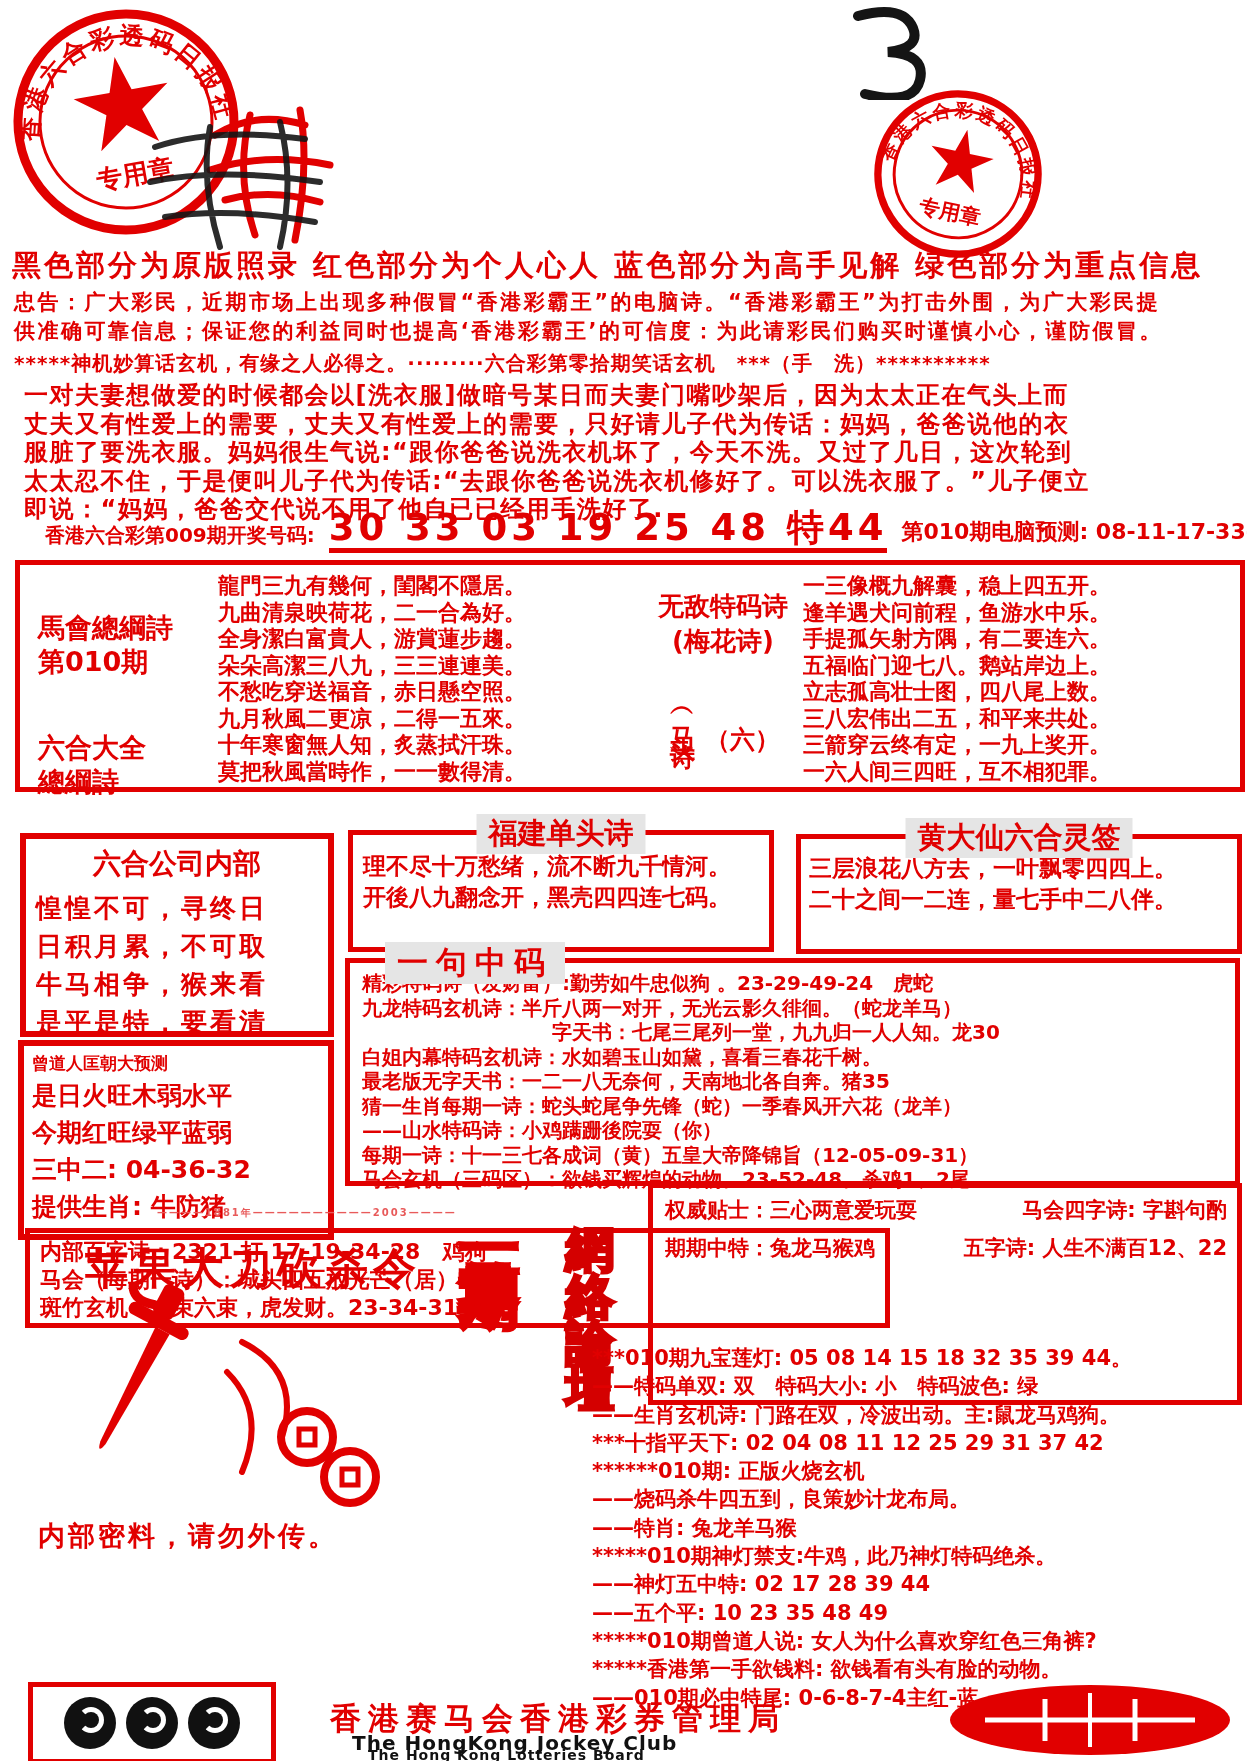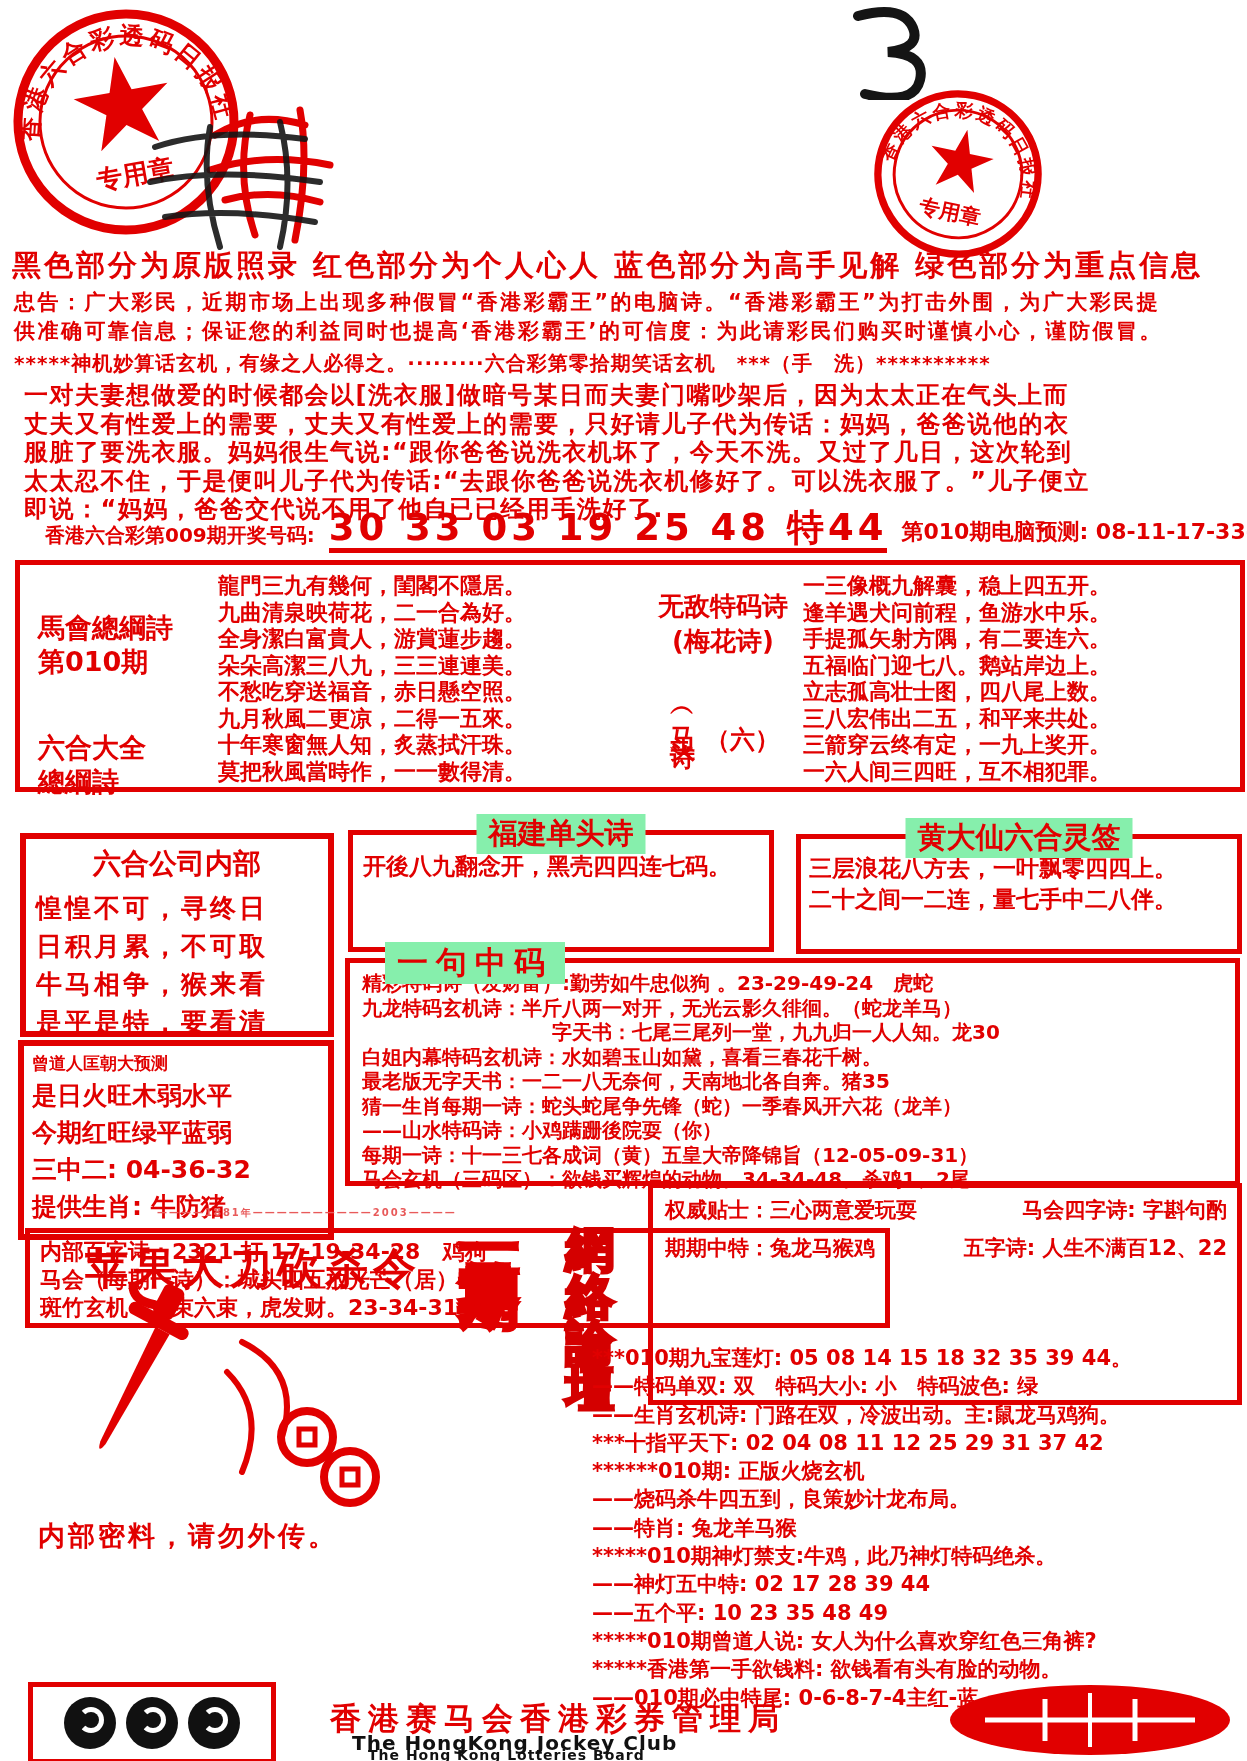--- a/index.html
+++ b/index.html
@@ -22,21 +22,21 @@
   .mb-labels{width:180px;font-size:27px;line-height:34px;padding-top:38px;}
   .mb-labels .gap{height:52px;}
   .mb-poem1{width:425px;font-size:22px;line-height:26.5px;}
   .mb-mid{width:160px;font-size:26px;text-align:center;padding-top:16px;}
   .mb-mid .vertwrap{display:flex;justify-content:center;margin-top:22px;}
   .mb-mid .vert{writing-mode:vertical-rl;letter-spacing:8px;font-size:25px;}
   .mb-mid .six{font-size:25px;margin-top:42px;margin-left:6px;}
   .mb-poem2{flex:1;font-size:22px;line-height:26.5px;}
   
   .tbox{border:5px solid #e10000;}
-  .ttitle{position:absolute;top:-21px;background:#86efac;padding:0 12px;white-space:nowrap;font-size:29px;}
+  .ttitle{position:absolute;top:-21px;background:#e5e5e5;padding:0 12px;white-space:nowrap;font-size:29px;}
   .box-internal{left:20px;top:833px;width:302px;height:192px;border-width:6px;font-size:26px;}
   .box-internal .in-title{text-align:center;font-size:28px;margin-top:6px;}
   .box-internal .in-lines{padding:6px 10px;line-height:38px;letter-spacing:3px;}
   .box-fujian{left:348px;top:830px;width:416px;height:112px;}
   .box-fujian .lines{padding:16px 8px 0 10px;font-size:23px;line-height:31px;}
   .box-huang{left:796px;top:834px;width:436px;height:110px;}
   .box-huang .lines{padding:14px 20px 0 8px;font-size:23px;line-height:31px;}
   .box-yiju{left:345px;top:958px;width:885px;height:218px;}
   .box-yiju .ttitle{left:35px;font-size:31px;letter-spacing:8px;}
   .box-yiju .lines{padding:8px 6px 0 12px;font-size:20px;line-height:24.5px;}
@@ -175,20 +175,21 @@
       <div class="nowrap">惶惶不可，寻终日</div>
       <div class="nowrap">日积月累，不可取</div>
       <div class="nowrap">牛马相争，猴来看</div>
       <div class="nowrap">是平是特，要看清</div>
     </div>
   </div>
 
   <div class="abs tbox box-fujian">
     <div class="ttitle" style="left:50%;transform:translateX(-50%);">福建单头诗</div>
     <div class="lines">
+      <div class="nowrap">理不尽十万愁绪，流不断九千情河。</div>
       <div class="nowrap">开後八九翻念开，黑壳四四连七码。</div>
     </div>
   </div>
 
   <div class="abs tbox box-huang">
     <div class="ttitle" style="left:50%;transform:translateX(-50%);">黄大仙六合灵签</div>
     <div class="lines">
       <div class="nowrap">三层浪花八方去，一叶飘零四四上。</div>
       <div class="nowrap">二十之间一二连，量七手中二八伴。</div>
     </div>
@@ -198,21 +199,21 @@
     <div class="ttitle">一句中码</div>
     <div class="lines">
       <div class="nowrap">精彩特码诗（发财富）:勤劳如牛忠似狗 。23-29-49-24　虎蛇</div>
       <div class="nowrap">九龙特码玄机诗：半斤八两一对开，无光云影久徘徊。（蛇龙羊马）</div>
       <div class="nowrap indent">字天书：七尾三尾列一堂，九九归一人人知。龙30</div>
       <div class="nowrap">白姐内幕特码玄机诗：水如碧玉山如黛，喜看三春花千树。</div>
       <div class="nowrap">最老版无字天书：一二一八无奈何，天南地北各自奔。猪35</div>
       <div class="nowrap">猜一生肖每期一诗：蛇头蛇尾争先锋（蛇）一季春风开六花（龙羊）</div>
       <div class="nowrap">——山水特码诗：小鸡蹒跚後院耍（你）</div>
       <div class="nowrap">每期一诗：十一三七各成词（黄）五皇大帝降锦旨（12-05-09-31）</div>
-      <div class="nowrap">马会玄机（三码区）：欲钱买辉煌的动物。34-34-48。杀鸡1、2尾</div>
+      <div class="nowrap">马会玄机（三码区）：欲钱买辉煌的动物。23-52-48。杀鸡1、2尾</div>
     </div>
   </div>
 
   <div class="abs tbox box-zeng">
     <div class="in-title nowrap">曾道人匡朝大预测</div>
     <div class="in-lines">
       <div class="nowrap">是日火旺木弱水平</div>
       <div class="nowrap">今期红旺绿平蓝弱</div>
       <div class="nowrap">三中二: 04-36-32</div>
       <div class="nowrap">提供生肖: 牛防猪</div>

